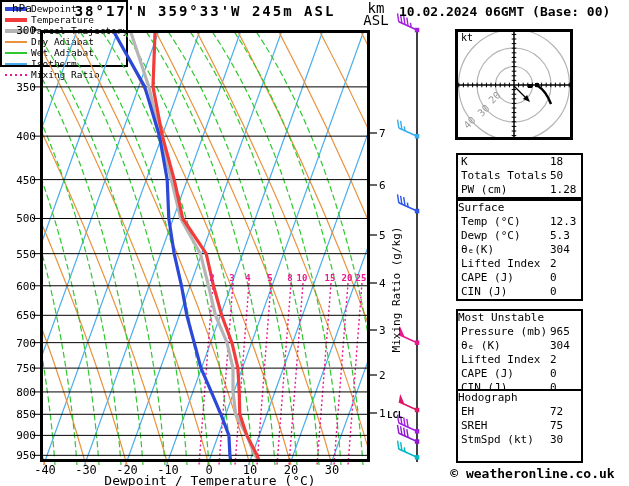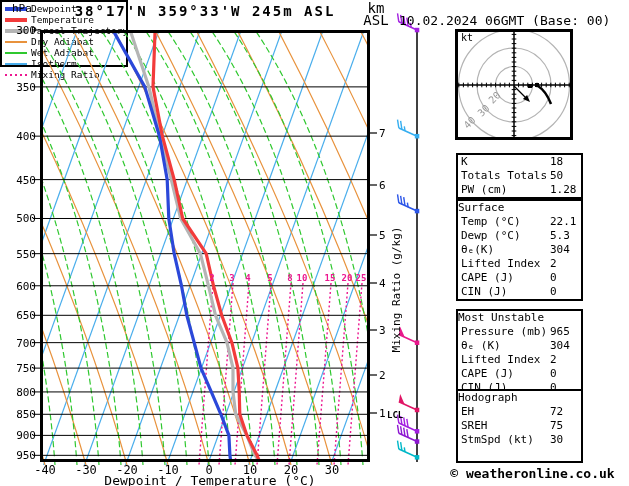--- a/index.html
+++ b/index.html
@@ -1,20 +1,20 @@
 <!DOCTYPE html>
 <html><head>
 <meta charset="utf-8">
 <style>
   html,body{margin:0;padding:0;background:#fff;}
   .app{position:relative;width:629px;height:486px;background:#fff;overflow:hidden;
        font-family:"DejaVu Sans Mono","Liberation Mono",monospace;color:#000;}
   .abs{position:absolute;}
   .title{left:40px;top:3px;width:330px;text-align:center;font-size:14px;font-weight:bold;letter-spacing:2px;white-space:nowrap;}
-  .date{left:399px;top:13px;width:230px;font-size:13px;font-weight:normal;white-space:nowrap;}
+  .date{left:399px;top:4px;width:230px;font-size:13px;font-weight:bold;white-space:nowrap;}
   .hpa{left:12px;top:2px;font-size:11px;}
   .kmasl{left:358px;top:2px;width:36px;text-align:center;font-size:14px;line-height:12px;}
   .xcaption{left:40px;top:473px;width:340px;text-align:center;font-size:13px;white-space:nowrap;}
   .mixcaption{left:330px;top:283px;width:132px;text-align:center;font-size:11px;
               transform:rotate(-90deg);transform-origin:center;white-space:nowrap;}
   .lcl{left:387px;top:410px;font-size:9px;font-weight:bold;}
   .copyright{left:436px;top:466px;width:193px;text-align:center;font-size:13px;font-weight:bold;white-space:nowrap;}
   .legend{left:242px;top:30px;width:128px;height:67px;background:#fff;border:2px solid #000;
           box-sizing:border-box;display:flex;flex-direction:column;justify-content:space-around;
           padding:1px 1px 1px 3px;}
@@ -357,21 +357,21 @@
         </div>
         <div class="trow">
           <span class="tlbl">PW (cm)</span>
           <span class="tval">1.28</span>
         </div>
       </div>
       <div class="tbox" style="top: 199px; height: 102px;">
         <div class="thdr">Surface</div>
         <div class="trow">
           <span class="tlbl">Temp (°C)</span>
-          <span class="tval">22.1</span>
+          <span class="tval">12.3</span>
         </div>
         <div class="trow">
           <span class="tlbl">Dewp (°C)</span>
           <span class="tval">5.3</span>
         </div>
         <div class="trow">
           <span class="tlbl">θₑ(K)</span>
           <span class="tval">304</span>
         </div>
         <div class="trow">

